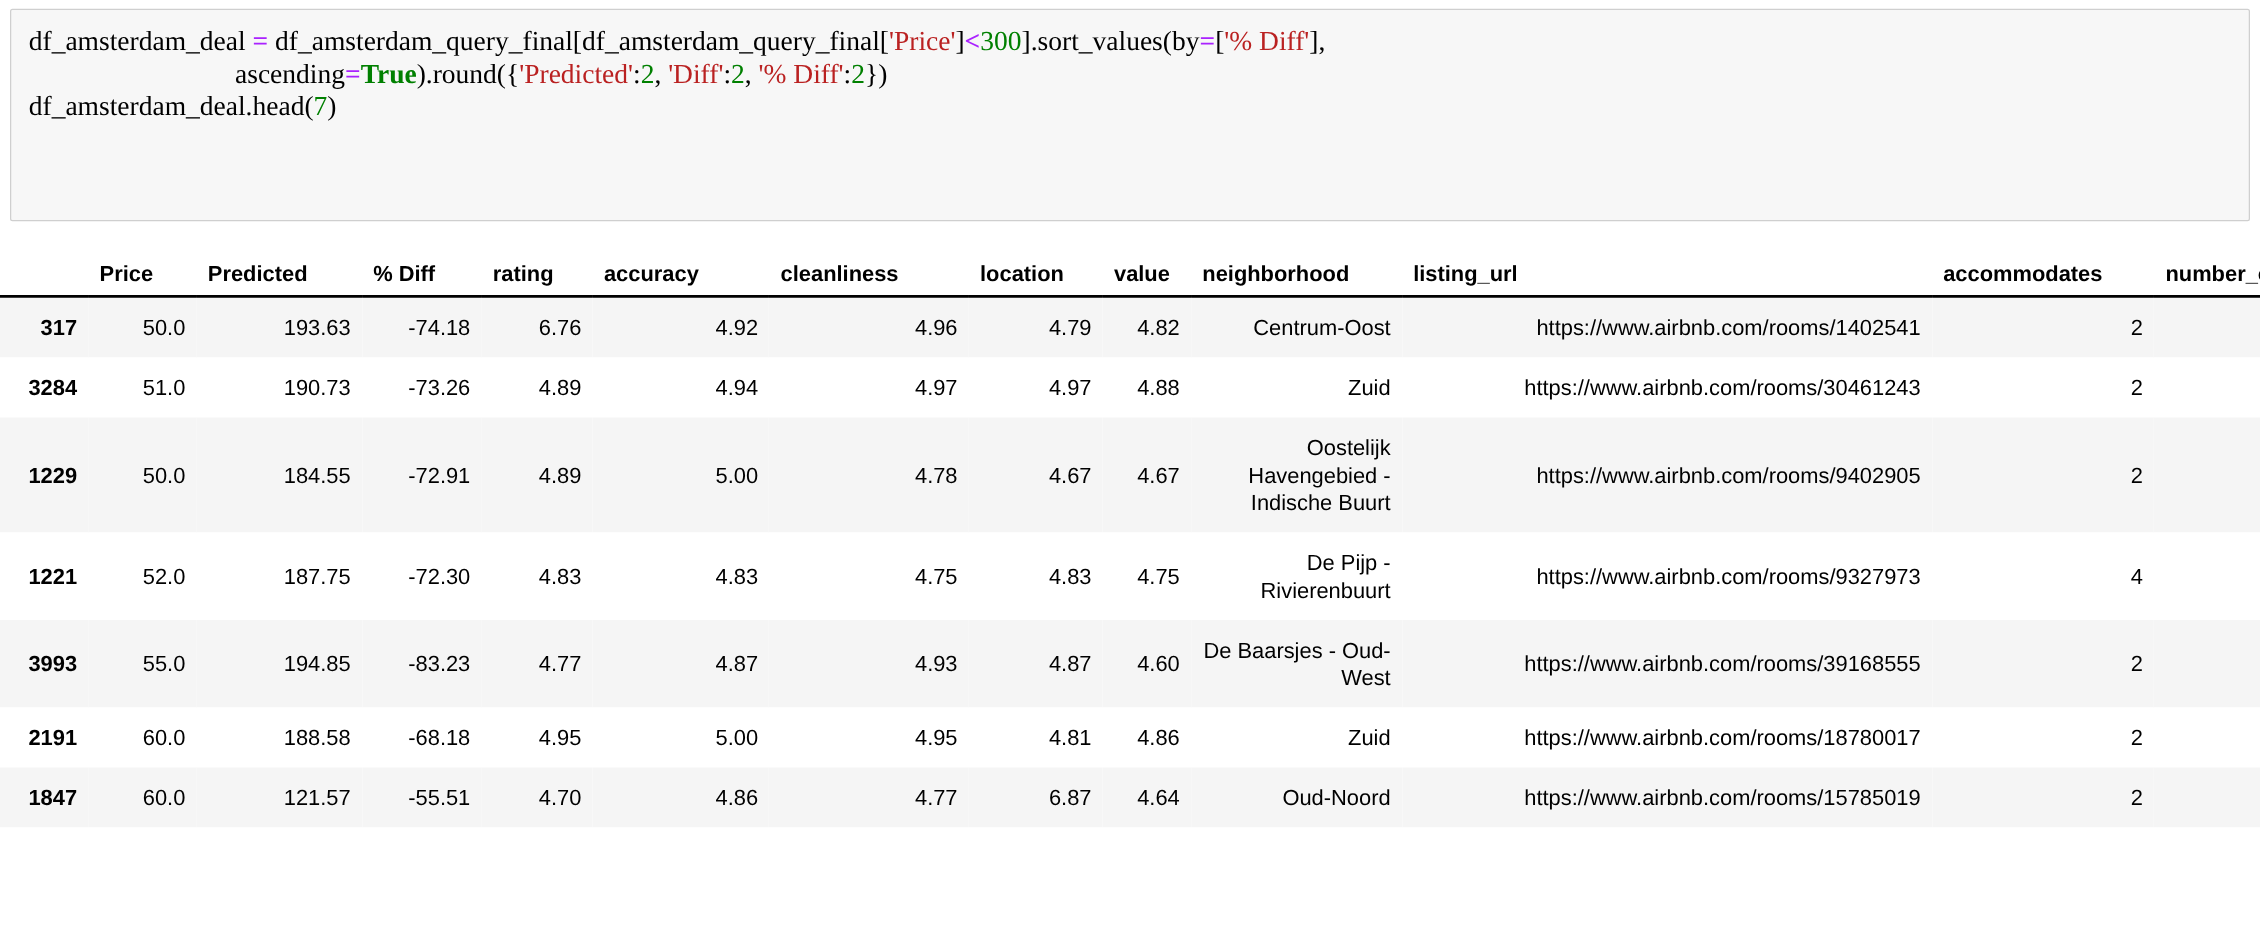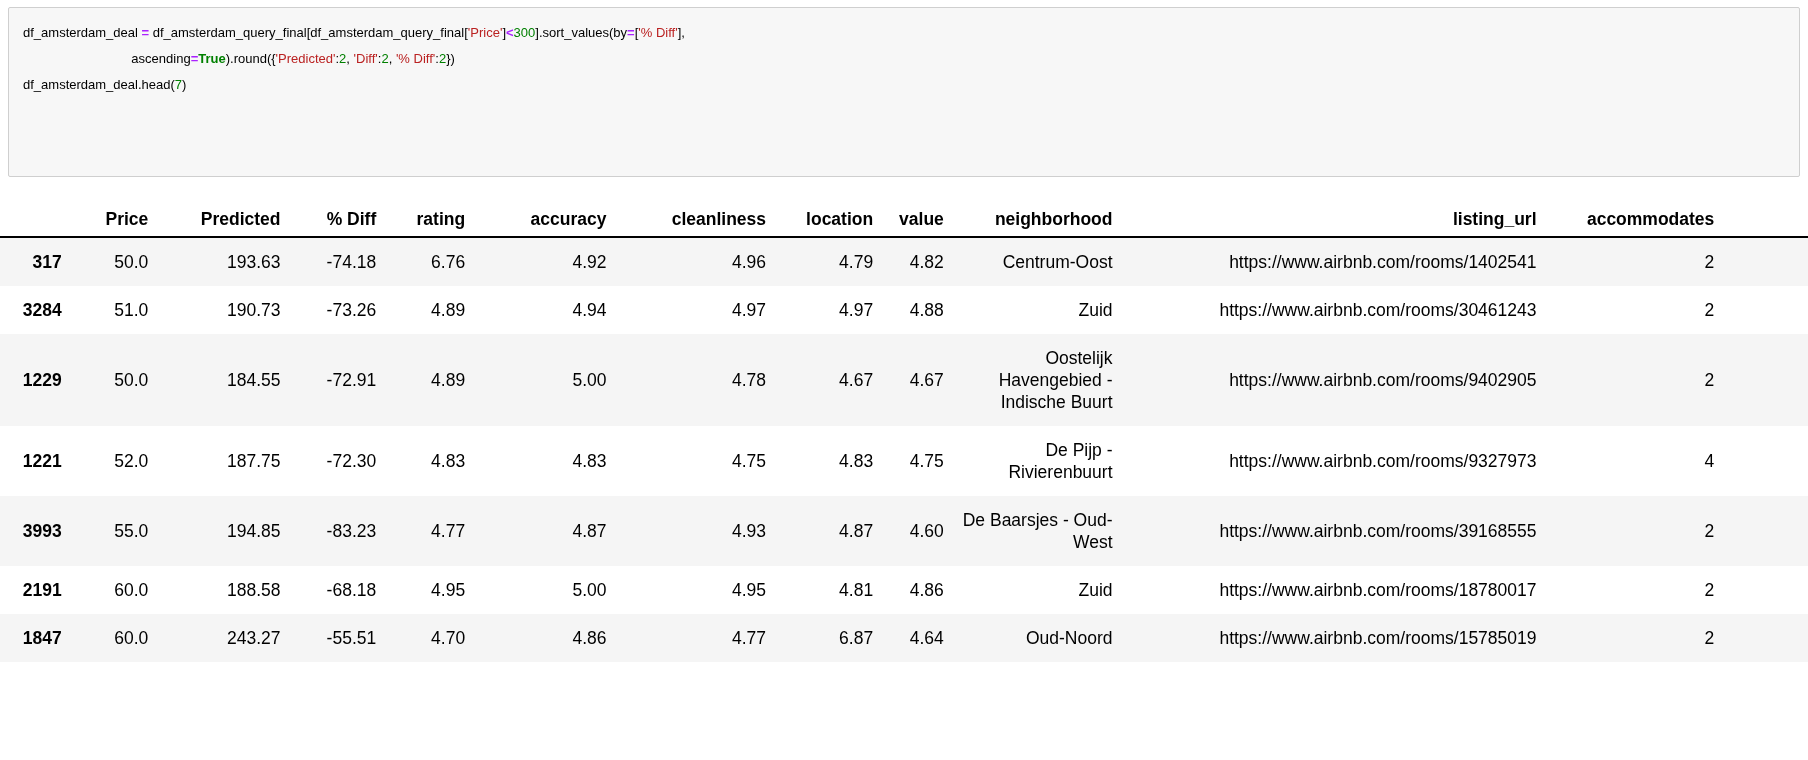--- a/index.html
+++ b/index.html
@@ -19,22 +19,22 @@
     margin: 7px 8px 0 8px;
     background: #f7f7f7;
     border: 1px solid #cfcfcf;
     border-radius: 2px;
     height: 170px;
     box-sizing: border-box;
     padding: 12px 14px 0 14px;
     overflow: hidden;
   }
   .code {
-    font-family: Liberation Sans, sans-serif;
-    font-size: 13px;
+    font-family: Liberation Serif, serif;
+    font-size: 22px;
     line-height: 26px;
     color: #000000;
     white-space: pre;
     letter-spacing: 0px;
   }
   .tok-op      { color: #aa22ff; font-weight: bold; }
   .tok-str     { color: #ba2121; }
   .tok-num     { color: #008000; }
   .tok-kw      { color: #008000; font-weight: bold; }
 
@@ -46,21 +46,21 @@
   }
   table.df {
     border-collapse: collapse;
     font-size: 17.5px;
     color: #000000;
     table-layout: fixed;
     width: 1940px;
   }
   table.df thead th {
     font-weight: bold;
-    text-align: right;
+    text-align: left;
     vertical-align: bottom;
     padding: 0 9px 7px 9px;
     border: none;
     line-height: 20px;
     white-space: normal;
   }
   table.df thead tr {
     border-bottom: 2px solid #000000;
   }
   table.df tbody td {
@@ -234,21 +234,21 @@
           <td>4.81</td>
           <td>4.86</td>
           <td class="nb">Zuid</td>
           <td class="url">https://www.airbnb.com/rooms/18780017</td>
           <td>2</td>
           <td></td>
         </tr>
         <tr class="odd">
           <td class="idx">1847</td>
           <td>60.0</td>
-          <td>243.27</td>
+          <td>121.57</td>
           <td>-55.51</td>
           <td>4.70</td>
           <td>4.86</td>
           <td>4.77</td>
           <td>6.87</td>
           <td>4.64</td>
           <td class="nb">Oud-Noord</td>
           <td class="url">https://www.airbnb.com/rooms/15785019</td>
           <td>2</td>
           <td></td>

